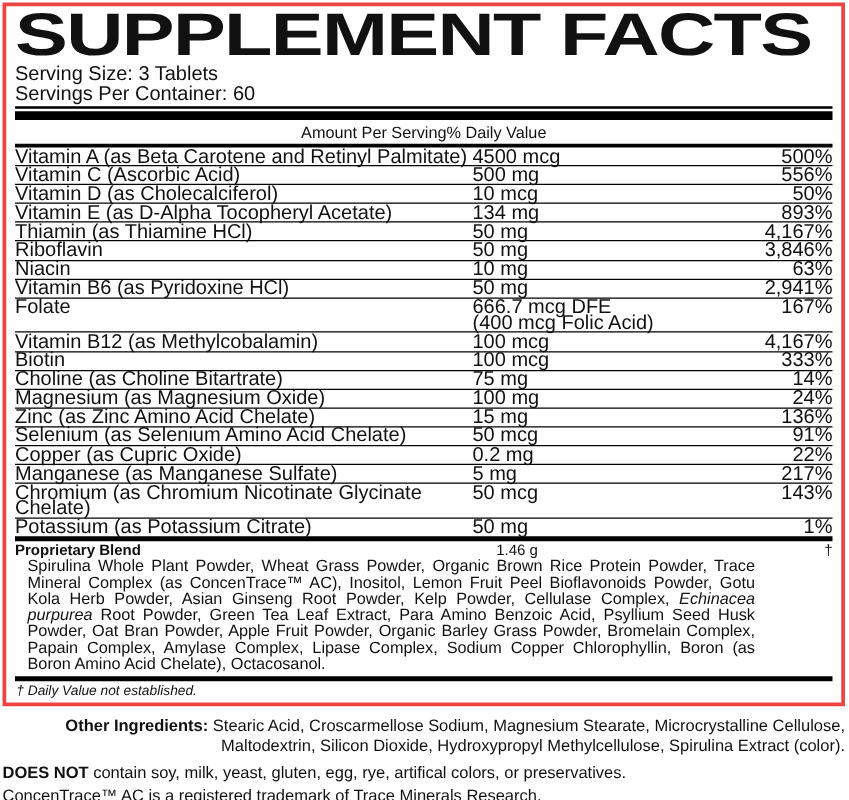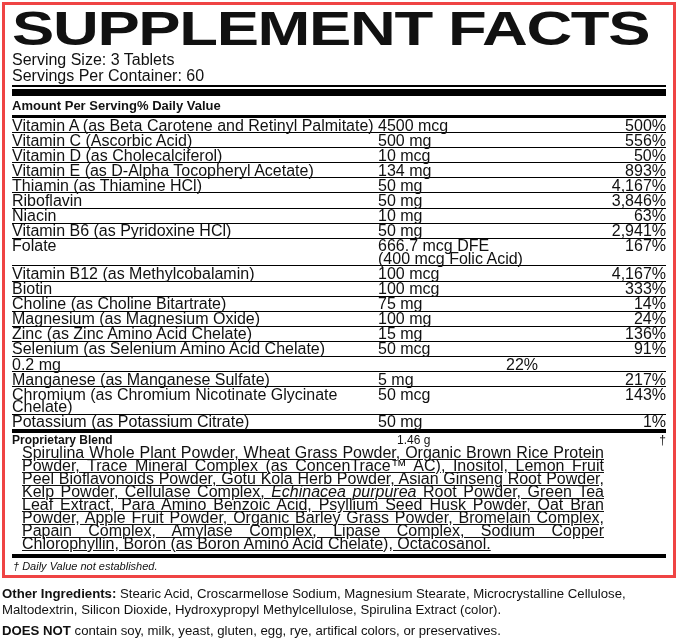--- a/index.html
+++ b/index.html
@@ -26,54 +26,53 @@
     transform:scaleX(1.32);
     transform-origin:0 50%;
     margin:2px 0 3px 0;
   }
   .serving{font-size:16px;line-height:15.5px;}
   .rule-thin{height:2px;background:#000;margin-top:2px;}
   .bar-thick{height:7px;background:#000;margin-top:2px;}
   .bar-med{height:3px;background:#000;}
   .bar-heavy{height:4px;background:#000;}
   .head-row{
-    display:flex;justify-content:flex-start;
-    font-weight:bold;font-size:13px;
+    display:flex;justify-content:center;
+    font-weight:normal;font-size:13px;
     padding:2px 0 2px 0;
   }
   .row{
     display:grid;
     grid-template-columns:366px 1fr max-content;
     font-size:16px;line-height:12.6px;
     padding-top:1.5px;
     border-bottom:1px solid #000;
   }
   .row:last-child{border-bottom:none;}
   .c-dv{text-align:center;}
   .blend-head{
     display:grid;
     grid-template-columns:366px 1fr max-content;
     font-size:12px;line-height:13px;
     padding-top:1.5px;
     gap:19px;
   }
   .blend-name{font-weight:bold;}
   .blend-desc{
-    font-size:16px;line-height:12.9px;
+    font-size:13px;line-height:12.9px;
     text-align:justify;
     padding:0 62px 3px 10px;
-    text-decoration:underline;
   }
   .footnote{font-size:11px;padding:2px 0 3px 1px;font-style:italic;}
   .footer{
     margin:8px 3px 0 2px;
     font-size:13.2px;line-height:16.5px;
   }
   .footer p{margin:0 0 3px 0;}
-  .footer p.gap{margin-bottom:4px;}
+  .footer p.gap{margin-bottom:4px;text-align:right;}
   .b{font-weight:bold;}
   .it{font-style:italic;}
 </style>
 </head>
 <body>
 
 <div class="panel">
   <div class="sf-title">SUPPLEMENT FACTS</div>
   <div class="serving">Serving Size: 3 Tablets</div>
   <div class="serving">Servings Per Container: 60</div>
@@ -173,20 +172,21 @@
       <span class="c-dv">136%</span>
     </div>
 
     <div class="row">
       <span class="c-name">Selenium (as Selenium Amino Acid Chelate)</span>
       <span class="c-amt">50 mcg</span>
       <span class="c-dv">91%</span>
     </div>
 
     <div class="row">
+      <span class="c-name">Copper (as Cupric Oxide)</span>
       <span class="c-amt">0.2 mg</span>
       <span class="c-dv">22%</span>
     </div>
 
     <div class="row">
       <span class="c-name">Manganese (as Manganese Sulfate)</span>
       <span class="c-amt">5 mg</span>
       <span class="c-dv">217%</span>
     </div>
 

